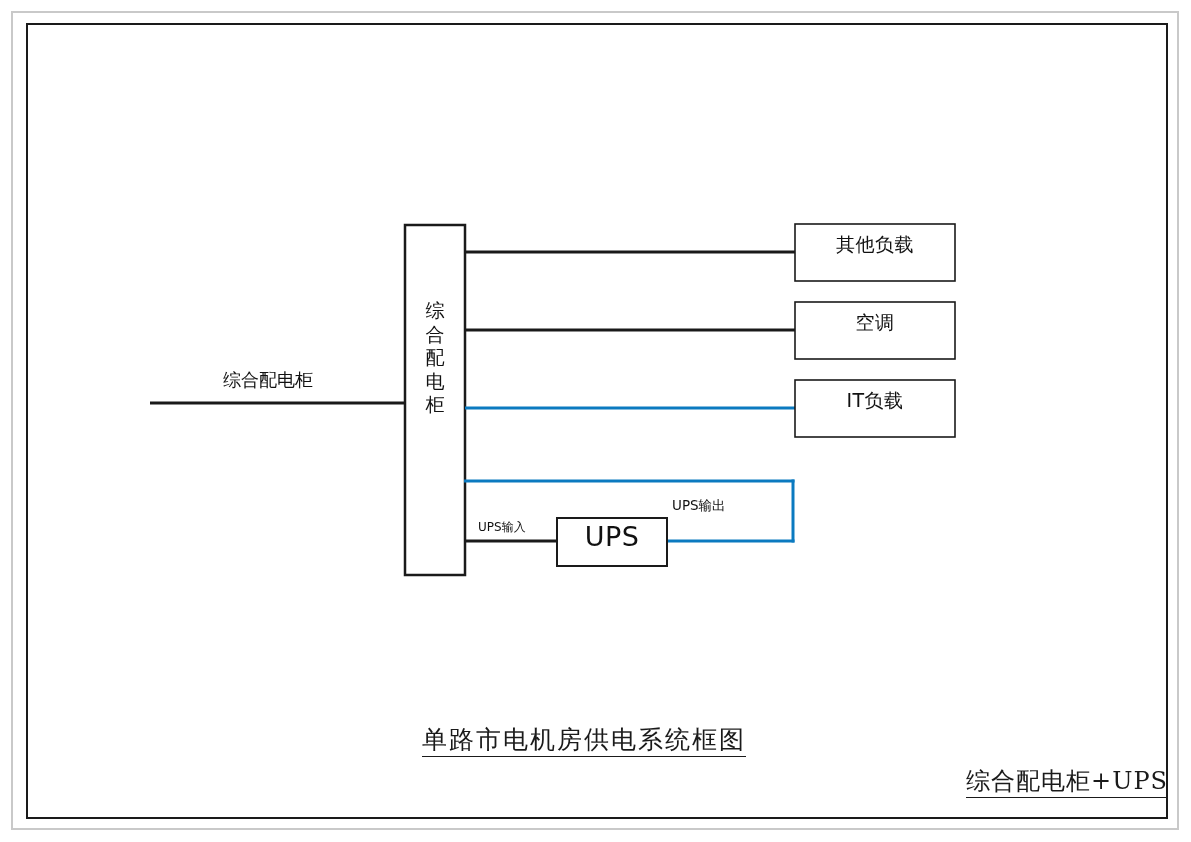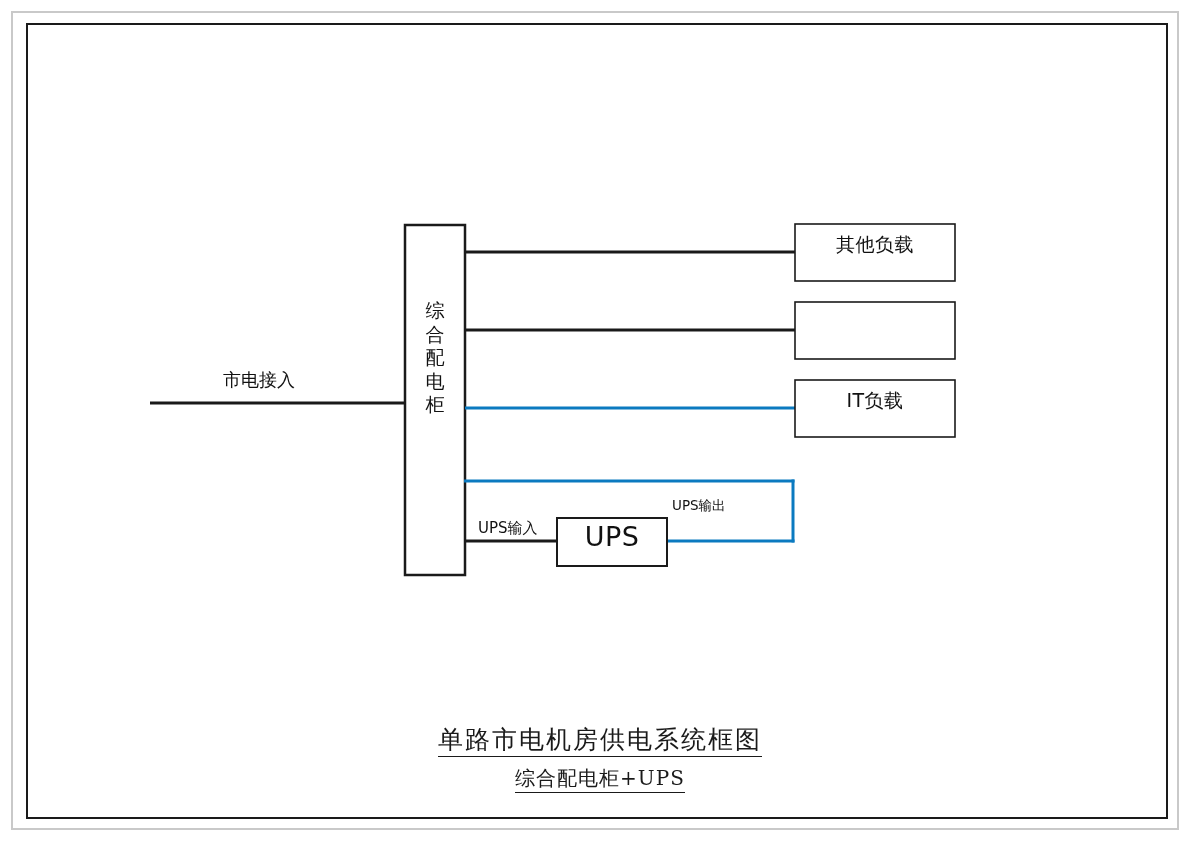--- a/index.html
+++ b/index.html
@@ -77,21 +77,21 @@
   }
   .cabinet-label span { display: block; }
   .mains-label {
     left: 223px;
     top: 368px;
     font-size: 18px;
   }
   .ups-in-label {
     left: 478px;
     top: 519px;
-    font-size: 15px;
+    font-size: 12px;
   }
   .ups-out-label {
     left: 672px;
     top: 497px;
     font-size: 13.5px;
   }
   .ups-box-label {
     left: 557px;
     top: 518px;
     width: 110px;
@@ -104,31 +104,31 @@
   .lb2 { left: 795px; top: 302px; }
   .lb3 { left: 795px; top: 380px; border-radius: 9px; }
   
   .caption {
     position: absolute;
     left: 0;
     width: 1168px;
     text-align: center;
     color: #1a1a1a;
     font-family: "DejaVu Serif", "Liberation Serif", serif;
-    padding-left: 16px;
   }
   .caption-main {
     top: 723px;
     font-size: 25px;
     letter-spacing: 2px;
   }
   .caption-sub {
     top: 765px;
-    font-size: 20px;
+    font-size: 24px;
     letter-spacing: 1px;
+    text-align: right;
   }
   .caption span {
     border-bottom: 1.5px solid #1a1a1a;
     padding-bottom: 2px;
   }
 </style>
 </head>
 <body>
 
 <div id="canvas">
@@ -152,35 +152,36 @@
     <line x1="465" y1="541" x2="558" y2="541" stroke="#1a1a1a" stroke-width="3"></line>
     <line x1="666" y1="541" x2="794.5" y2="541" stroke="#0b7ac0" stroke-width="3"></line>
 
     <rect x="557" y="518" width="110" height="48" fill="#ffffff" stroke="#1a1a1a" stroke-width="2"></rect>
 
     <rect x="795" y="224" width="160" height="57" fill="#ffffff" stroke="#1a1a1a" stroke-width="1.6"></rect>
     <rect x="795" y="302" width="160" height="57" fill="#ffffff" stroke="#1a1a1a" stroke-width="1.6"></rect>
     <rect x="795" y="380" width="160" height="57" fill="#ffffff" stroke="#1a1a1a" stroke-width="1.6"></rect>
   </svg>
 
-  <div class="lbl mains-label">市电接入</div>
+  <div class="lbl mains-label">综合配电柜</div>
 
   <div class="cabinet-label">
     <span>综</span>
     <span>合</span>
     <span>配</span>
     <span>电</span>
     <span>柜</span>
   </div>
 
   <div class="lbl ups-in-label">UPS输入</div>
   <div class="lbl ups-out-label">UPS输出</div>
   <div class="box-label ups-box-label">UPS</div>
 
   <div class="box-label load-box-label lb1">其他负载</div>
+  <div class="box-label load-box-label lb2">空调</div>
   <div class="box-label load-box-label lb3">IT负载</div>
 
   <div class="caption caption-main">
     <span>单路市电机房供电系统框图</span>
   </div>
   <div class="caption caption-sub">
     <span>综合配电柜+UPS</span>
   </div>
 
 </div>

